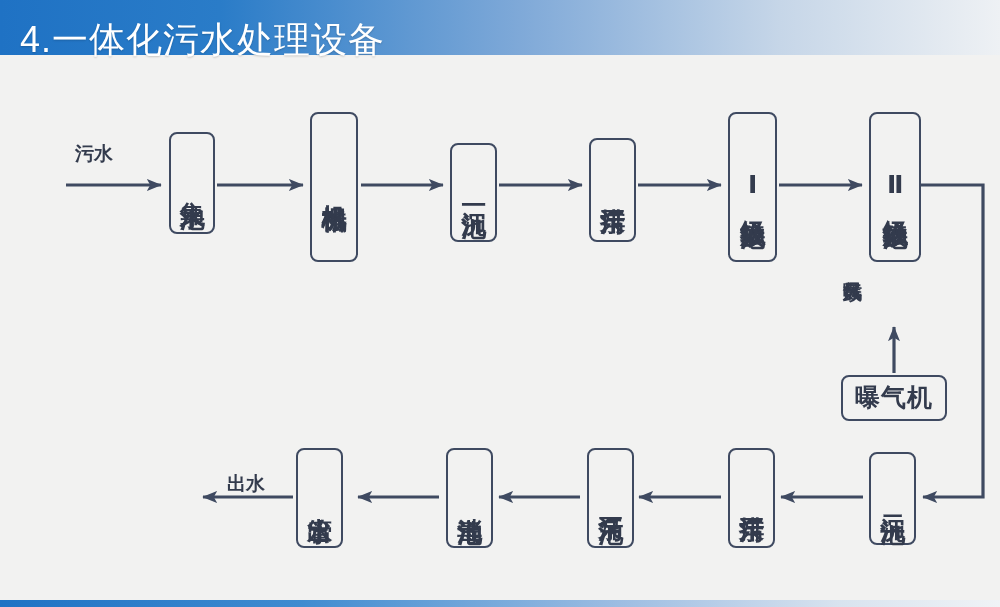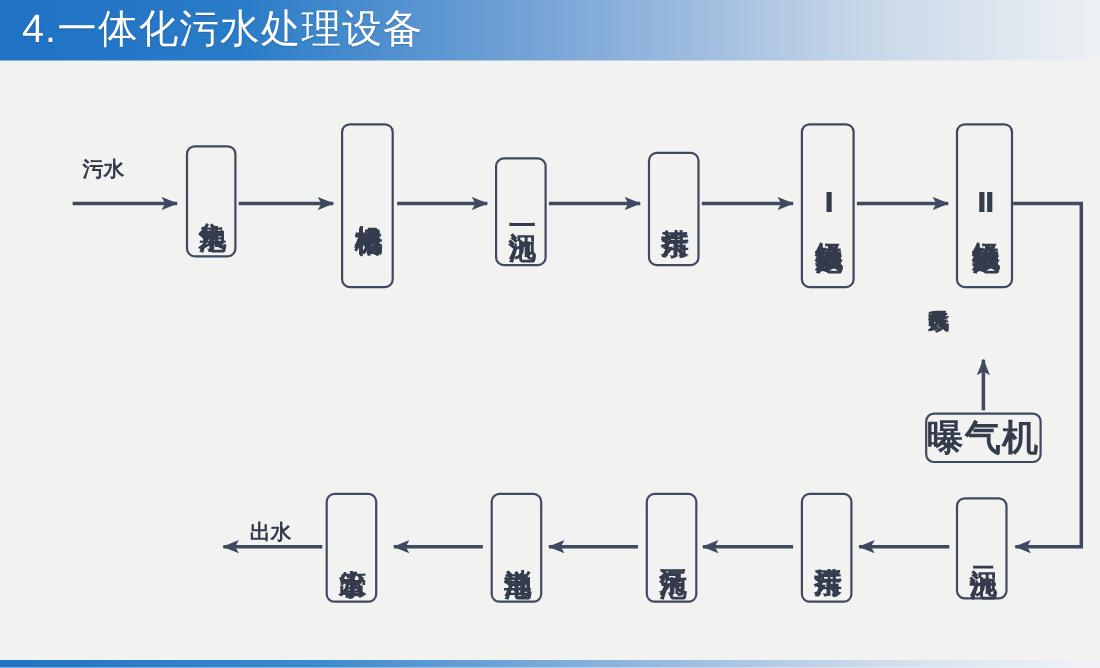--- a/index.html
+++ b/index.html
@@ -7,21 +7,21 @@
     width:1000px;height:607px;
     background:#f2f2f1;
     font-family:"Liberation Sans","DejaVu Sans",sans-serif;
     overflow:hidden;position:relative;
   }
   #header{
     position:absolute;left:0;top:0;width:1000px;height:55px;
     background:linear-gradient(to right,#1f72c4 0%,#2a7cc8 22%,#7fa9d8 52%,#c6d6e8 78%,#eef1f4 100%);
   }
   #header-title{
-    position:absolute;left:20px;top:0;
+    position:absolute;left:20px;top:14px;
     font-size:36px;line-height:52px;color:#ffffff;
     letter-spacing:1px;white-space:nowrap;
     text-shadow:0 1px 2px rgba(0,0,0,.18);
     text-align:right;
   }
   #footer-bar{
     position:absolute;left:0;top:600px;width:1000px;height:7px;
     background:linear-gradient(to right,#1f72c4 0%,#3f8bd0 30%,#9dbde2 62%,#d8e3ef 84%,#f0f3f6 100%);
   }
   #canvas{position:absolute;left:0;top:55px;width:1000px;height:545px;margin-left:31px;}
@@ -37,21 +37,21 @@
     color:#333b4d;
   }
   .node .txt{
     font-size:25px;line-height:1.02;font-weight:700;
     color:#333b4d;text-align:center;
     writing-mode:vertical-rl;text-orientation:upright;
     letter-spacing:1px;
   }
   .node.horiz .txt{
     writing-mode:horizontal-tb;text-orientation:mixed;
-    font-size:33px;letter-spacing:1px;
+    font-size:25px;letter-spacing:1px;
   }
   .edge-label{
     position:absolute;color:#333b4d;font-weight:700;
     font-size:19px;white-space:nowrap;
   }
   .edge-label.vert{
     writing-mode:vertical-rl;text-orientation:upright;
     font-size:19px;line-height:1.02;letter-spacing:0px;
   }
 </style>

